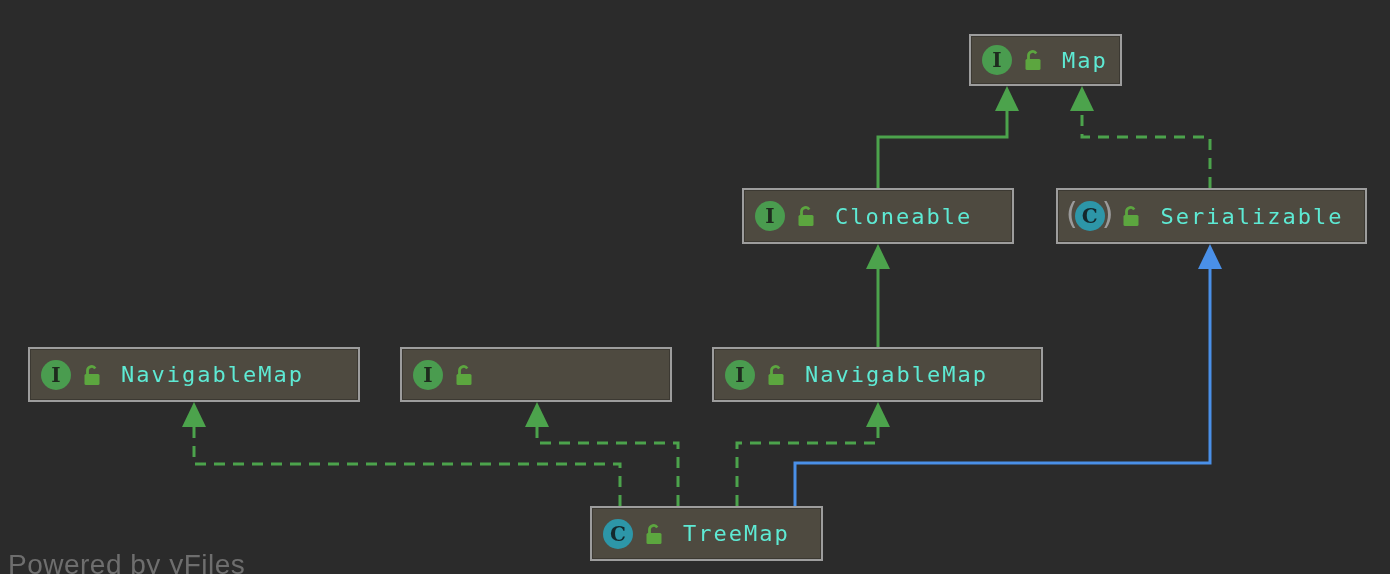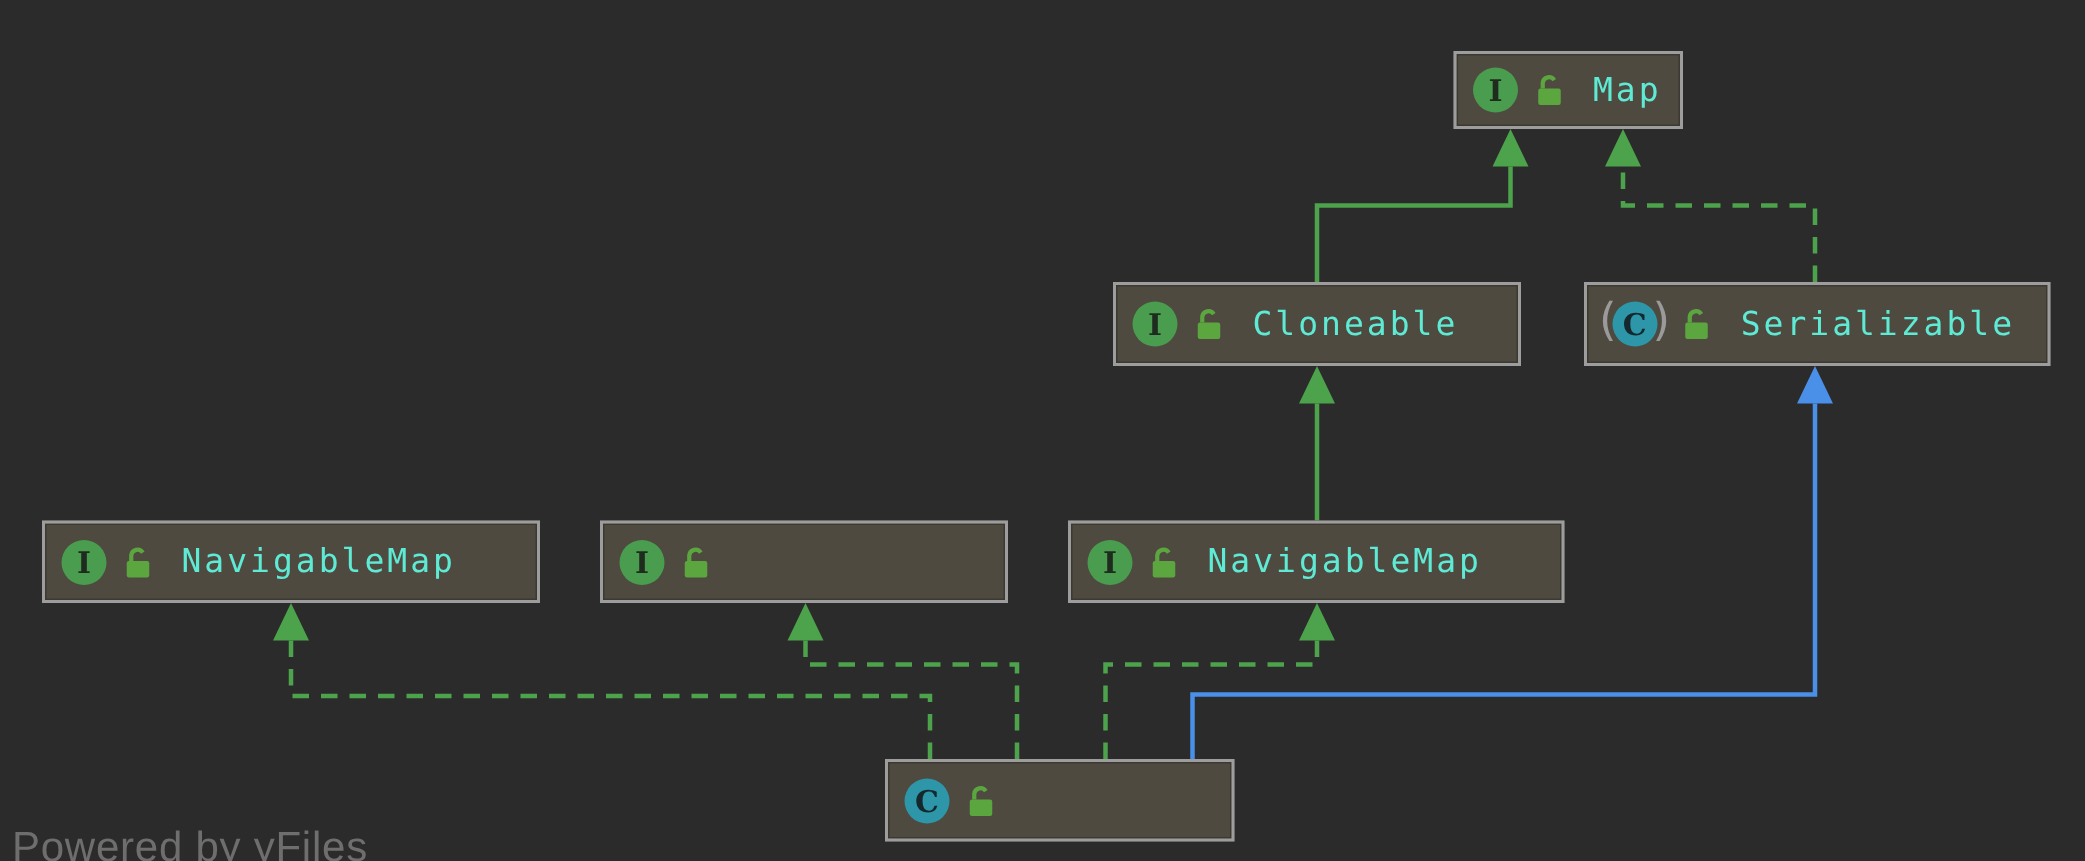--- a/index.html
+++ b/index.html
@@ -175,16 +175,17 @@
         <span class="node-label">NavigableMap</span>
       </div>
       <div class="node" style="left: 590px; top: 506px; width: 233px; height: 55px;">
         <span class="icon-group">
           <span class="type-circle circle-class">C</span>
           <svg width="24" height="24" viewBox="0 0 24 24" class="lock-icon">
             <path d="M7.5 11 V7.2 A4.2 4.2 0 0 1 15.2 5.4" fill="none" stroke="#5ca63f" stroke-width="2.8"></path>
             <rect x="4.5" y="11" width="15" height="11" rx="1.5" fill="#5ca63f"></rect>
           </svg>
         </span>
+        <span class="node-label">TreeMap</span>
       </div>
     </div>
   <div class="watermark">Powered by yFiles</div>
 </div>
 
 </body></html>

